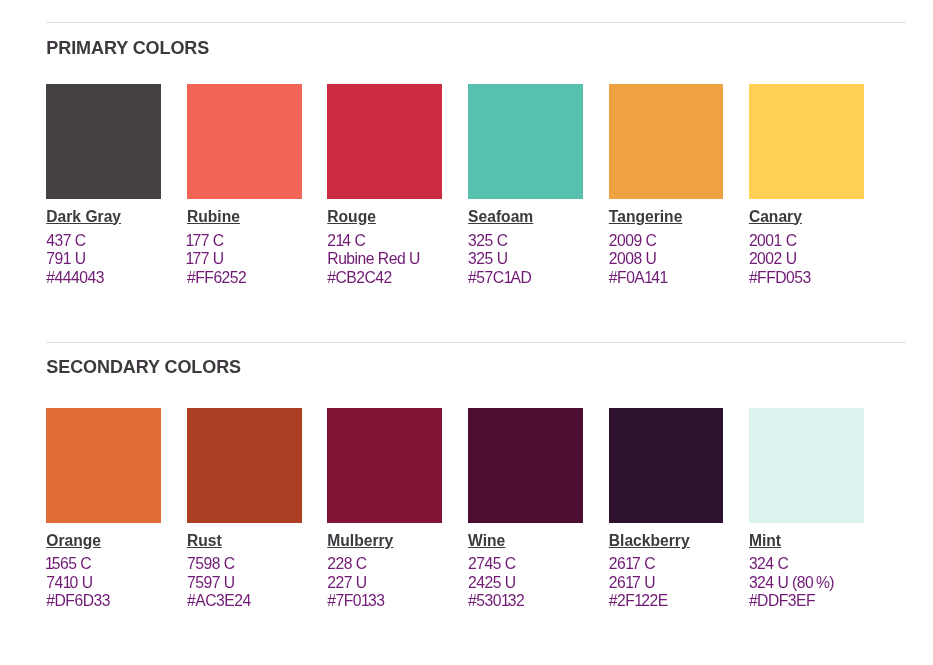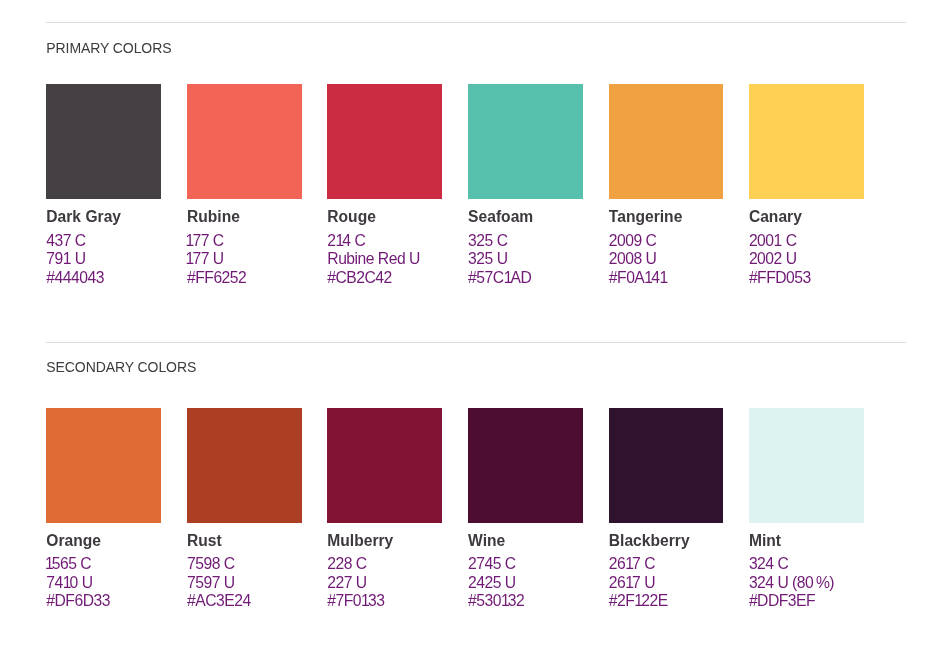--- a/index.html
+++ b/index.html
@@ -13,34 +13,35 @@
   }
   .page { position: relative; width: 933px; height: 665px; overflow: hidden; }
 
   .rule {
     position: absolute; left: 46.3px; width: 859.6px; height: 1px;
     background: #dcdcdc;
   }
   .section-title {
     position: absolute; left: 46.3px;
     transform: translateZ(0);
-    font-size: 14px;
-    font-weight: normal;
+    font-size: 18px;
+    font-weight: bold;
     letter-spacing: -0.08px;
     color: #3d393e;
     white-space: nowrap;
     line-height: 15px;
   }
   .chip { position: absolute; width: 114.7px; height: 114.8px; }
   .chip-name {
     position: absolute;
     transform: translateZ(0);
     font-size: 15.6px; font-weight: bold; color: #3d393e;
     white-space: nowrap; line-height: 15.6px;
     letter-spacing: 0.02px;
+    text-decoration: underline;
   }
   .chip-line {
     position: absolute;
     transform: translateZ(0);
     font-size: 15.7px; color: #701a75;
     white-space: nowrap; line-height: 15.7px;
     letter-spacing: -0.5px;
   }
   
   .chip-line .nfig { letter-spacing: -1.9px; }

